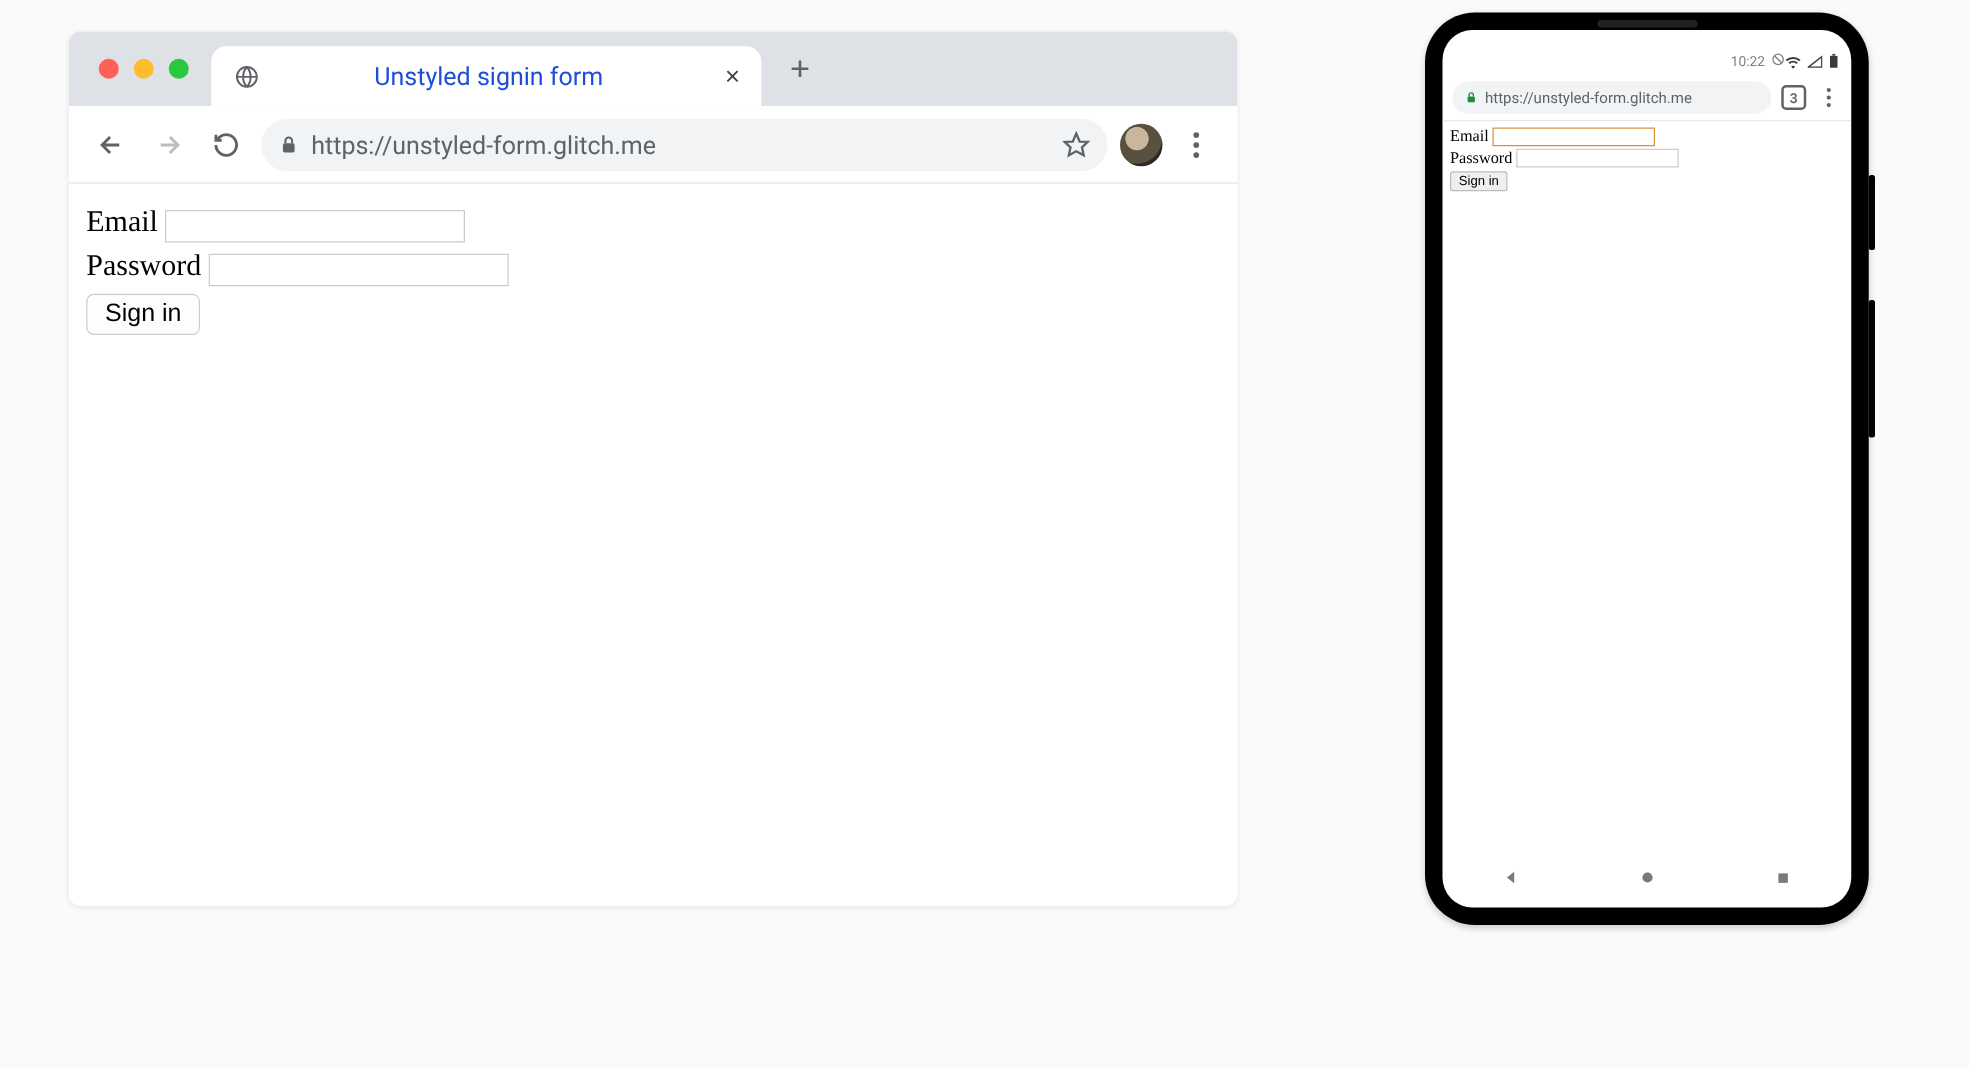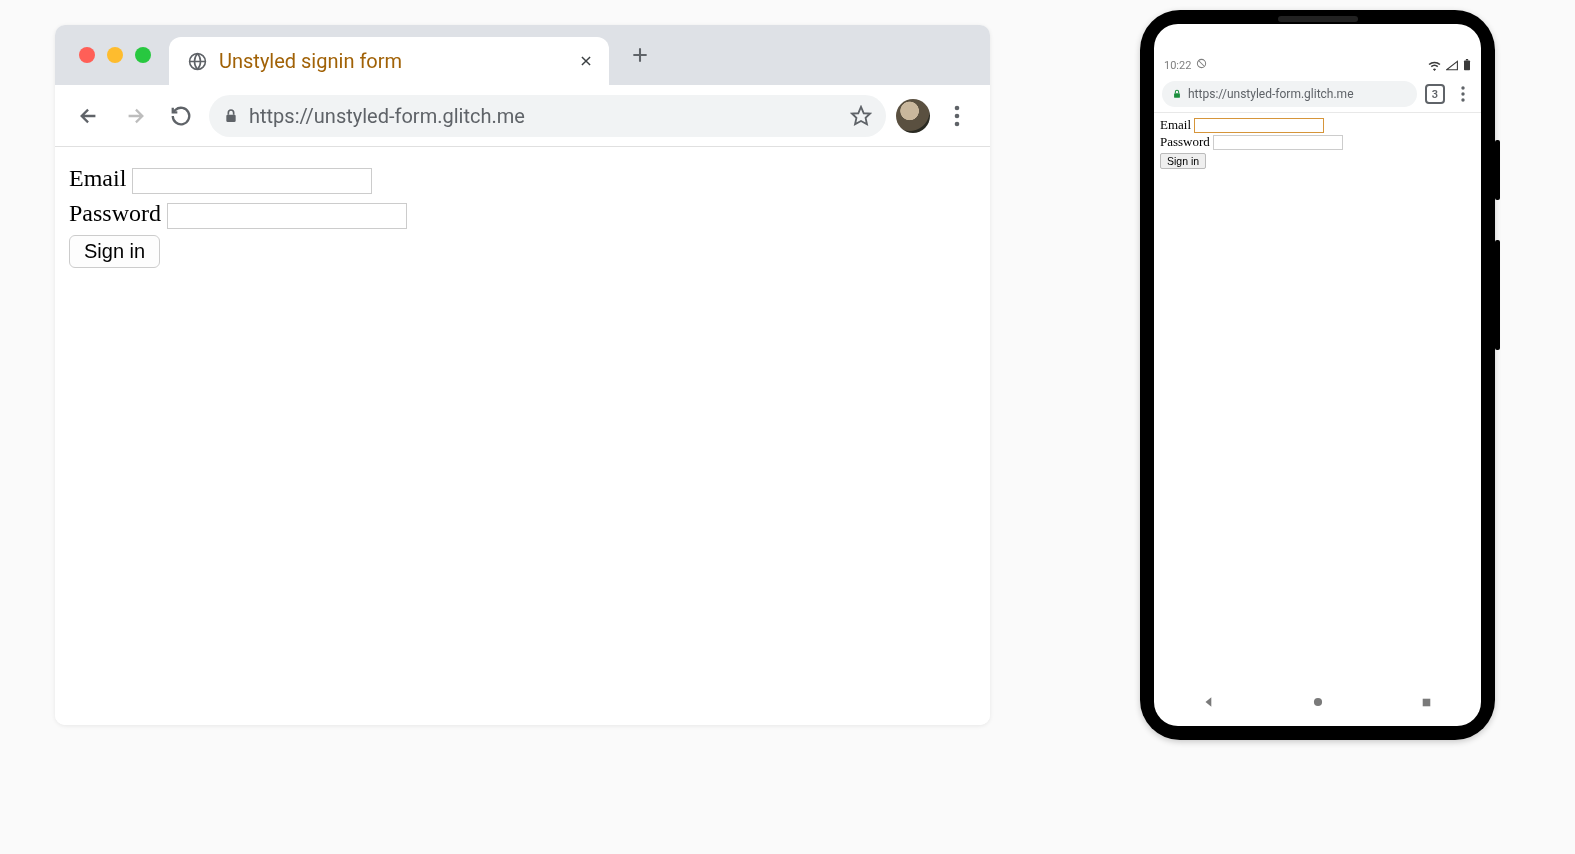--- a/index.html
+++ b/index.html
@@ -39,21 +39,21 @@
     .tab {
       height: 48px; width: 440px;
       background: #fff;
       border-radius: 12px 12px 0 0;
       display: flex; align-items: center;
       padding: 0 12px 0 18px;
       gap: 12px;
       position: relative;
     }
     .tab .globe { width: 20px; height: 20px; display:flex;align-items:center;justify-content:center; color:#5f6368;}
-    .tab-title { flex: 1; font-size: 20px; color:#a16207; white-space:nowrap; overflow:hidden; text-overflow:ellipsis;}
+    .tab-title { flex: 1; font-size: 20px; color:#1d4ed8; white-space:nowrap; overflow:hidden; text-overflow:ellipsis;text-align:center;}
     .tab-close { width: 22px; height: 22px; display:flex;align-items:center;justify-content:center; color:#3c4043; border-radius:50%;}
     .new-tab {
       align-self:center; width: 34px; height: 34px; display:flex;align-items:center;justify-content:center;
       color:#5f6368; margin-left:14px; font-size:26px; cursor:pointer; border-radius:50%;
     }
     .toolbar {
       height: 62px; background: #fff;
       display:flex; align-items:center; gap:10px;
       padding: 0 16px;
       border-bottom: 1px solid #e0e0e0;
@@ -115,22 +115,22 @@
     .phone .side-btn.b2 { top:230px; height:110px; }
     .phone-screen {
       background: #fff; width:100%; height:100%;
       border-radius: 24px;
       overflow: hidden;
       display: flex; flex-direction: column;
       position:relative;
     }
     .speaker { position:absolute; top:6px; left:50%; transform:translateX(-50%); width:80px; height:6px; background:#222; border-radius:3px; }
     .status-bar {
-      margin-top: 30px;
-      height: 22px; display:flex; align-items:center; justify-content:space-between;
+      margin-top: 14px;
+      height: 22px; display:flex; align-items:center; justify-content:flex-end;
       padding: 0 10px;
       font-size: 11px;
       color: #808080;
       font-family: Roboto, sans-serif;
     }
     .status-left, .status-right { display:flex; align-items:center; gap:5px;}
     .status-right svg { display:block; }
     .phone-url-bar {
       height: 36px; display:flex; align-items:center; gap:8px;
       padding: 0 8px;

